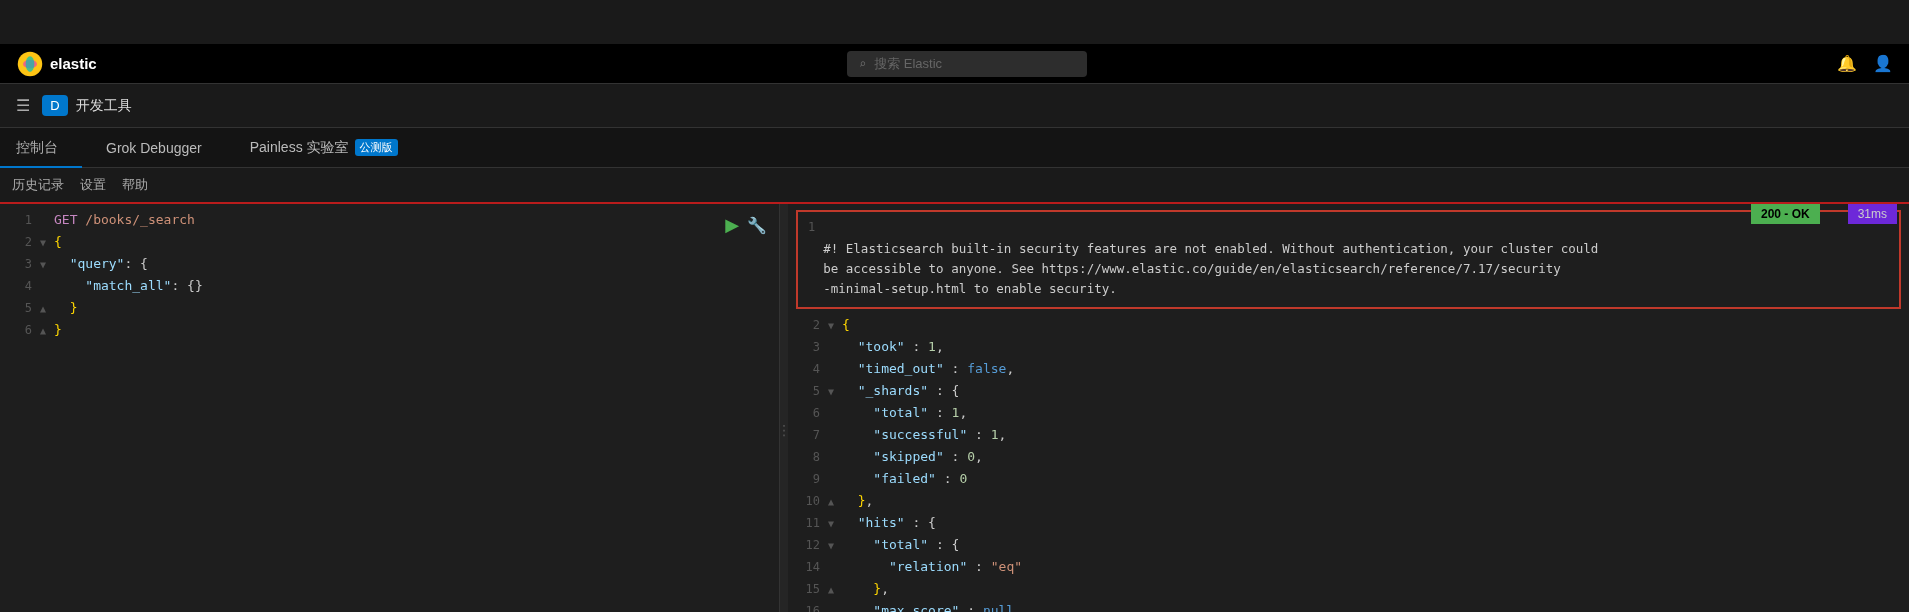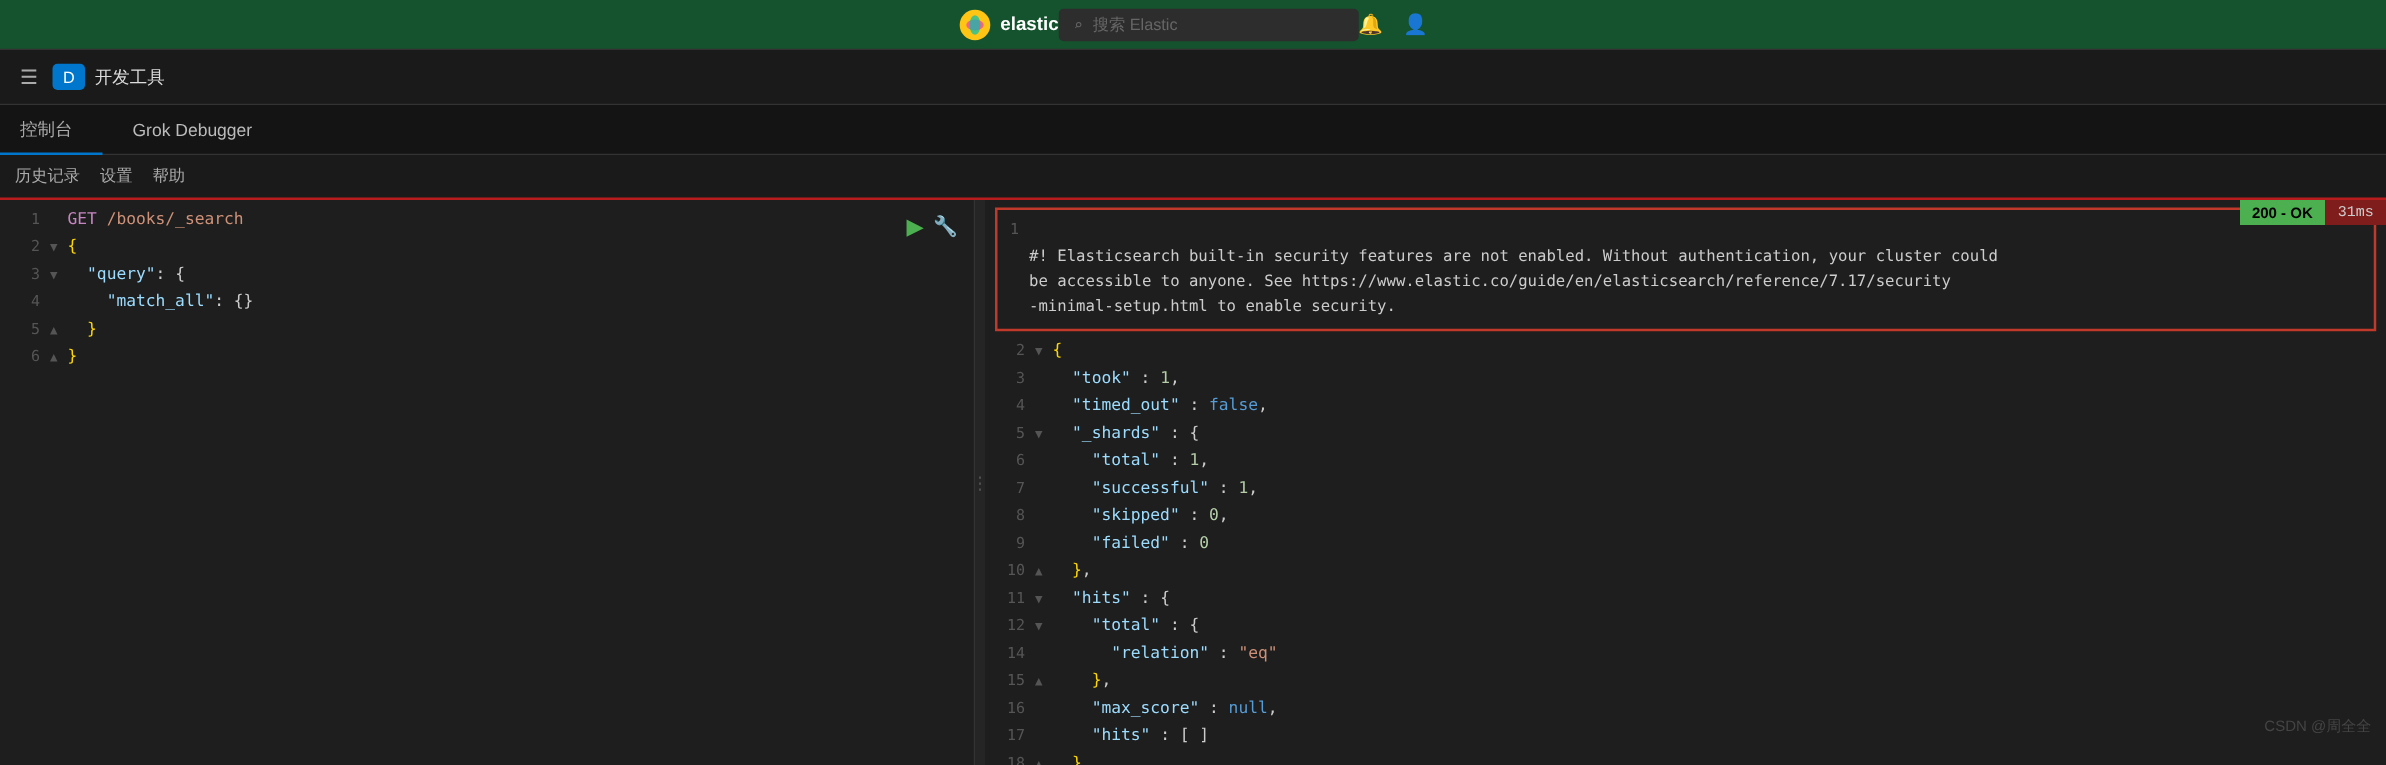--- a/index.html
+++ b/index.html
@@ -8,27 +8,28 @@
       color: #ccc;
       font-family: 'Consolas', 'Monaco', monospace;
       font-size: 13px;
       width: 1909px;
       height: 612px;
       overflow: hidden;
     }
 
     
     .top-bar {
-      background: #14532d;
+      background: #000000;
       height: 40px;
       display: flex;
       align-items: center;
-      justify-content: center;
+      justify-content: space-between;
       padding: 0 16px;
       border-bottom: 1px solid #333;
+      margin-top: 44px;
     }
     .top-bar-left {
       display: flex;
       align-items: center;
       gap: 12px;
     }
     .elastic-logo {
       display: flex;
       align-items: center;
       gap: 6px;
@@ -266,40 +267,41 @@
       flex: 1;
       background: #1e1e1e;
       overflow: hidden;
       position: relative;
     }
 
     
     .status-bar {
       position: absolute;
       top: 0;
-      right: 0;
+      right: 12px;
       display: flex;
       gap: 0;
       z-index: 10;
       align-items: center;
     }
     .status-ok {
       background: #4caf50;
       color: #000;
       padding: 3px 10px;
       font-family: sans-serif;
       font-size: 12px;
       font-weight: 600;
     }
     .status-time {
-      background: #7f1d1d;
+      background: #6d28d9;
       color: #ccc;
       padding: 3px 10px;
-      font-family: Liberation Mono, monospace;
+      font-family: Liberation Sans, sans-serif;
       font-size: 12px;
+      margin-left: 28px;
     }
 
     
     .warning-box {
       border: 2px solid #c0392b;
       margin: 6px 8px 6px 8px;
       padding: 8px 10px;
       background: #1e1e1e;
       position: relative;
     }
@@ -369,20 +371,24 @@
   <span class="dev-tools-label">开发工具</span>
 </div>
 
 <div class="tab-bar">
   <div class="tab-item active">
     <span>控制台</span>
   </div>
   <div class="tab-item">
     <span>Grok Debugger</span>
   </div>
+  <div class="tab-item">
+    <span>Painless 实验室</span>
+    <span class="tab-badge">公测版</span>
+  </div>
 </div>
 
 <div class="sub-toolbar">
   <span class="sub-toolbar-btn">历史记录</span>
   <span class="sub-toolbar-btn">设置</span>
   <span class="sub-toolbar-btn">帮助</span>
 </div>
 
 <div class="main-content">
 

